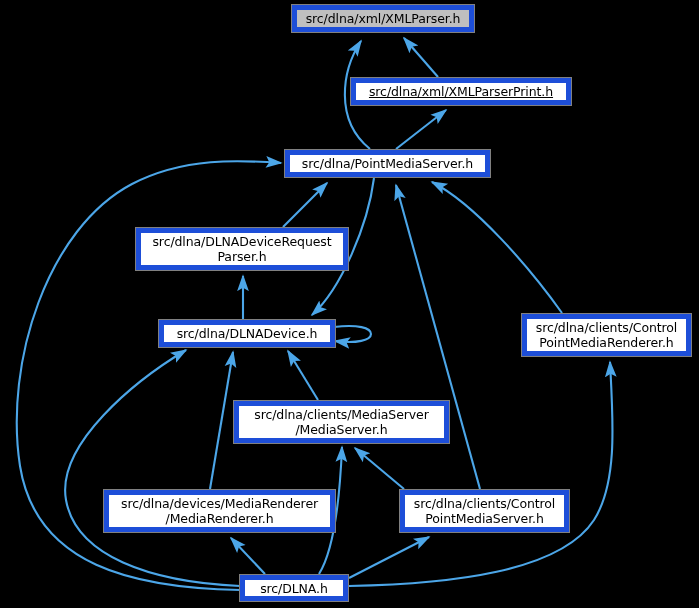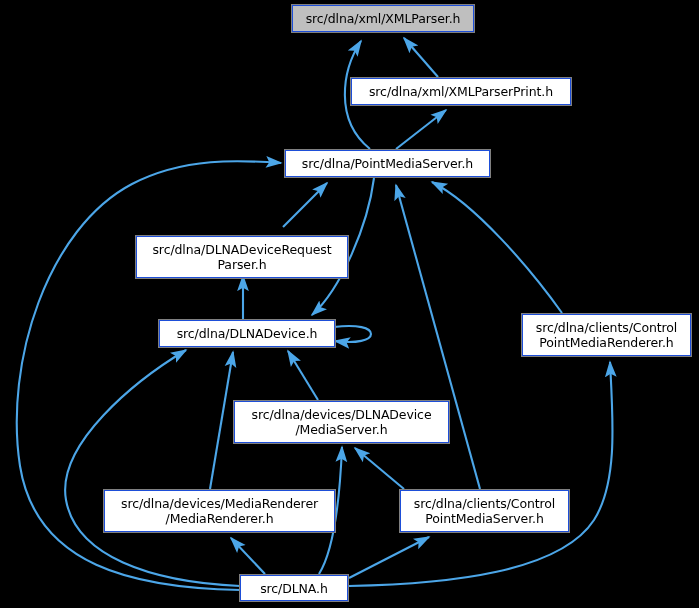--- a/index.html
+++ b/index.html
@@ -18,21 +18,21 @@
   svg.edges {
     position: absolute;
     left: 0;
     top: 0;
     width: 699px;
     height: 608px;
   }
   .node {
     position: absolute;
     box-sizing: border-box;
-    border: 1px solid #1d4ed8;
+    border: 5px solid #1d4ed8;
     outline: 1px solid #808080;
     background: #ffffff;
     color: #000000;
     font-size: 12.5px;
     line-height: 15px;
     display: flex;
     align-items: center;
     justify-content: center;
     text-align: center;
     white-space: pre-line;
@@ -95,44 +95,44 @@
       <path d="M 349,586 C 450,584 560,572 594,520 C 618,482 613,420 610,362"></path>
 
       <path d="M 404,489 L 355,448"></path>
     </g>
   </svg>
 
   <div class="node root" style="left:292px; top:5px; width:182px; height:27px;">
     <span class="node-label">src/dlna/xml/XMLParser.h</span>
   </div>
 
-  <div class="node" style="left:351px; top:78px; width:220px; height:27px;">
+  <div class="node" style="left:351px; top:78px; width:220px; height:27px;text-decoration:underline;">
     <span class="node-label">src/dlna/xml/XMLParserPrint.h</span>
   </div>
 
   <div class="node" style="left:285px; top:150px; width:205px; height:27px;">
     <span class="node-label">src/dlna/PointMediaServer.h</span>
   </div>
 
-  <div class="node" style="left:136px; top:228px; width:212px; height:42px;margin-top:8px;">
+  <div class="node" style="left:136px; top:228px; width:212px; height:42px;">
     <span class="node-label">src/dlna/DLNADeviceRequest
 Parser.h</span>
   </div>
 
   <div class="node" style="left:159px; top:320px; width:176px; height:27px;align-items:center;">
     <span class="node-label">src/dlna/DLNADevice.h</span>
   </div>
 
   <div class="node" style="left:522px; top:314px; width:169px; height:42px;">
     <span class="node-label">src/dlna/clients/Control
 PointMediaRenderer.h</span>
   </div>
 
   <div class="node" style="left:234px; top:401px; width:215px; height:42px;">
-    <span class="node-label">src/dlna/devices/DLNADevice
+    <span class="node-label">src/dlna/clients/MediaServer
 /MediaServer.h</span>
   </div>
 
   <div class="node" style="left:104px; top:490px; width:231px; height:42px;">
     <span class="node-label">src/dlna/devices/MediaRenderer
 /MediaRenderer.h</span>
   </div>
 
   <div class="node" style="left:400px; top:490px; width:169px; height:42px;">
     <span class="node-label">src/dlna/clients/Control

